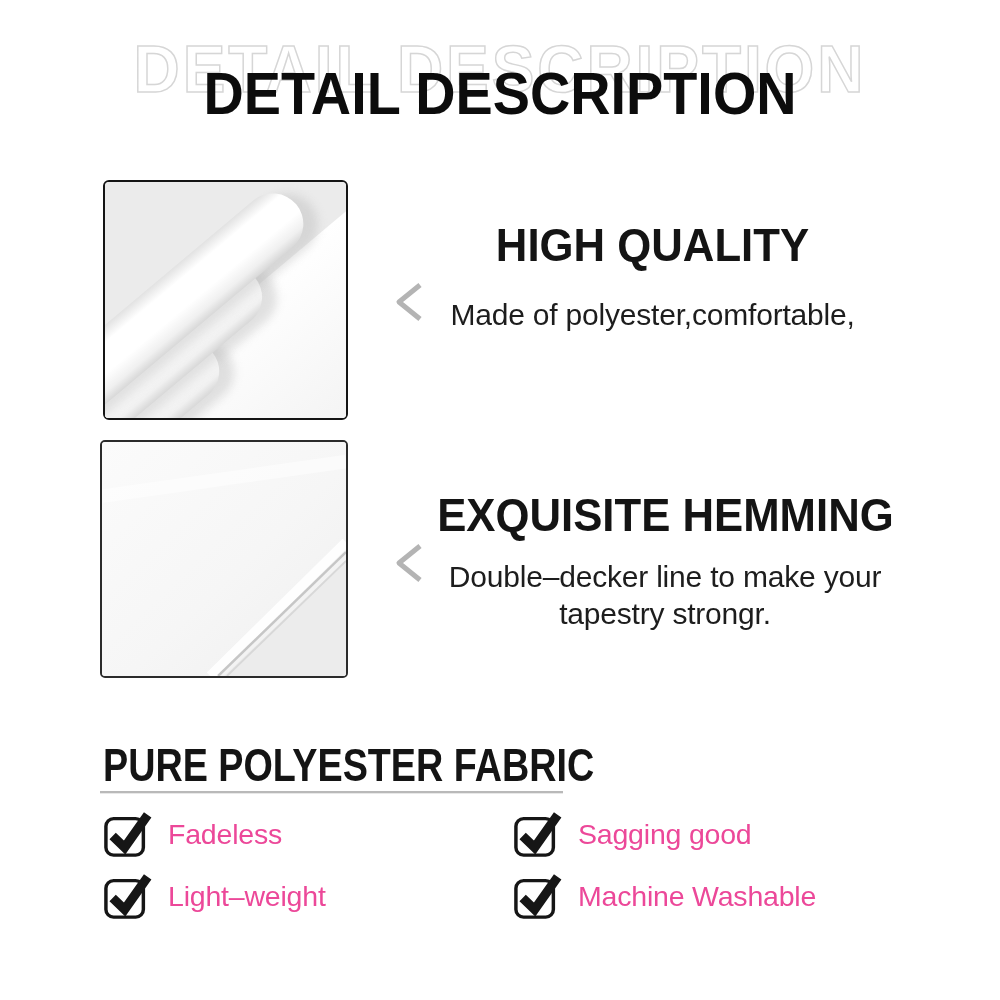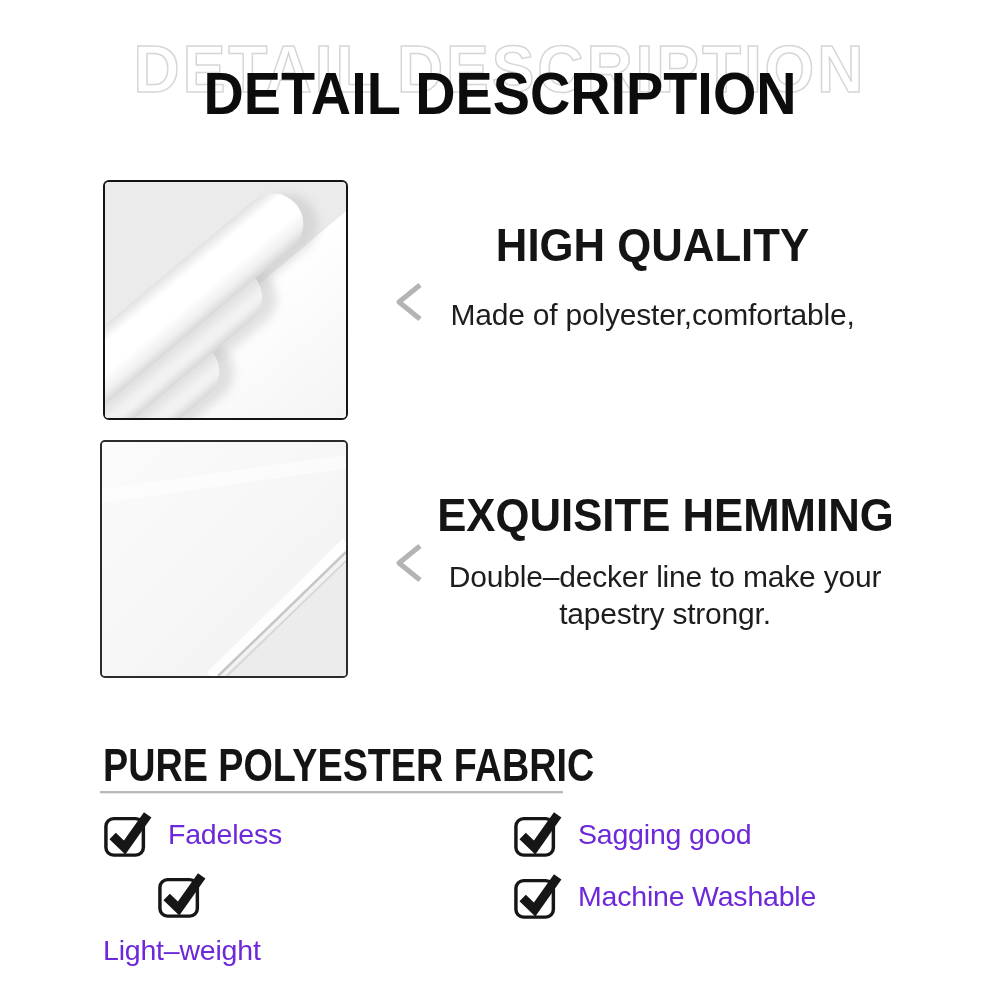--- a/index.html
+++ b/index.html
@@ -52,24 +52,24 @@
   }
   .heading-underline {
     position:absolute; left:100px; top:791px; width:463px; height:2px;
     background:#b9b9b9; box-shadow:0 1px 0 #e8e8e8;
   }
   .feature-item {
     position:absolute; display:flex; align-items:center; gap:15px; height:50px;
   }
   .fi-0 { left:103px; top:809px; }
   .fi-1 { left:513px; top:809px; }
-  .fi-2 { left:103px; top:871px;flex-direction:column; }
+  .fi-2 { left:103px; top:871px; }
   .fi-3 { left:513px; top:871px; }
   .checkbox-icon { width:50px; height:48px; flex:0 0 auto; }
-  .feature-label { font-size:28.5px; color:#6d28d9; letter-spacing:-0.2px; white-space:nowrap; }
+  .feature-label { font-size:28.5px; color:#ec4899; letter-spacing:-0.2px; white-space:nowrap; }
 </style>
 </head>
 <body>
 
 <div class="canvas">
 
   <div class="ghost-title">DETAIL DESCRIPTION</div>
   <div class="main-title">DETAIL DESCRIPTION</div>
 
   <div class="photo-frame frame-1">

